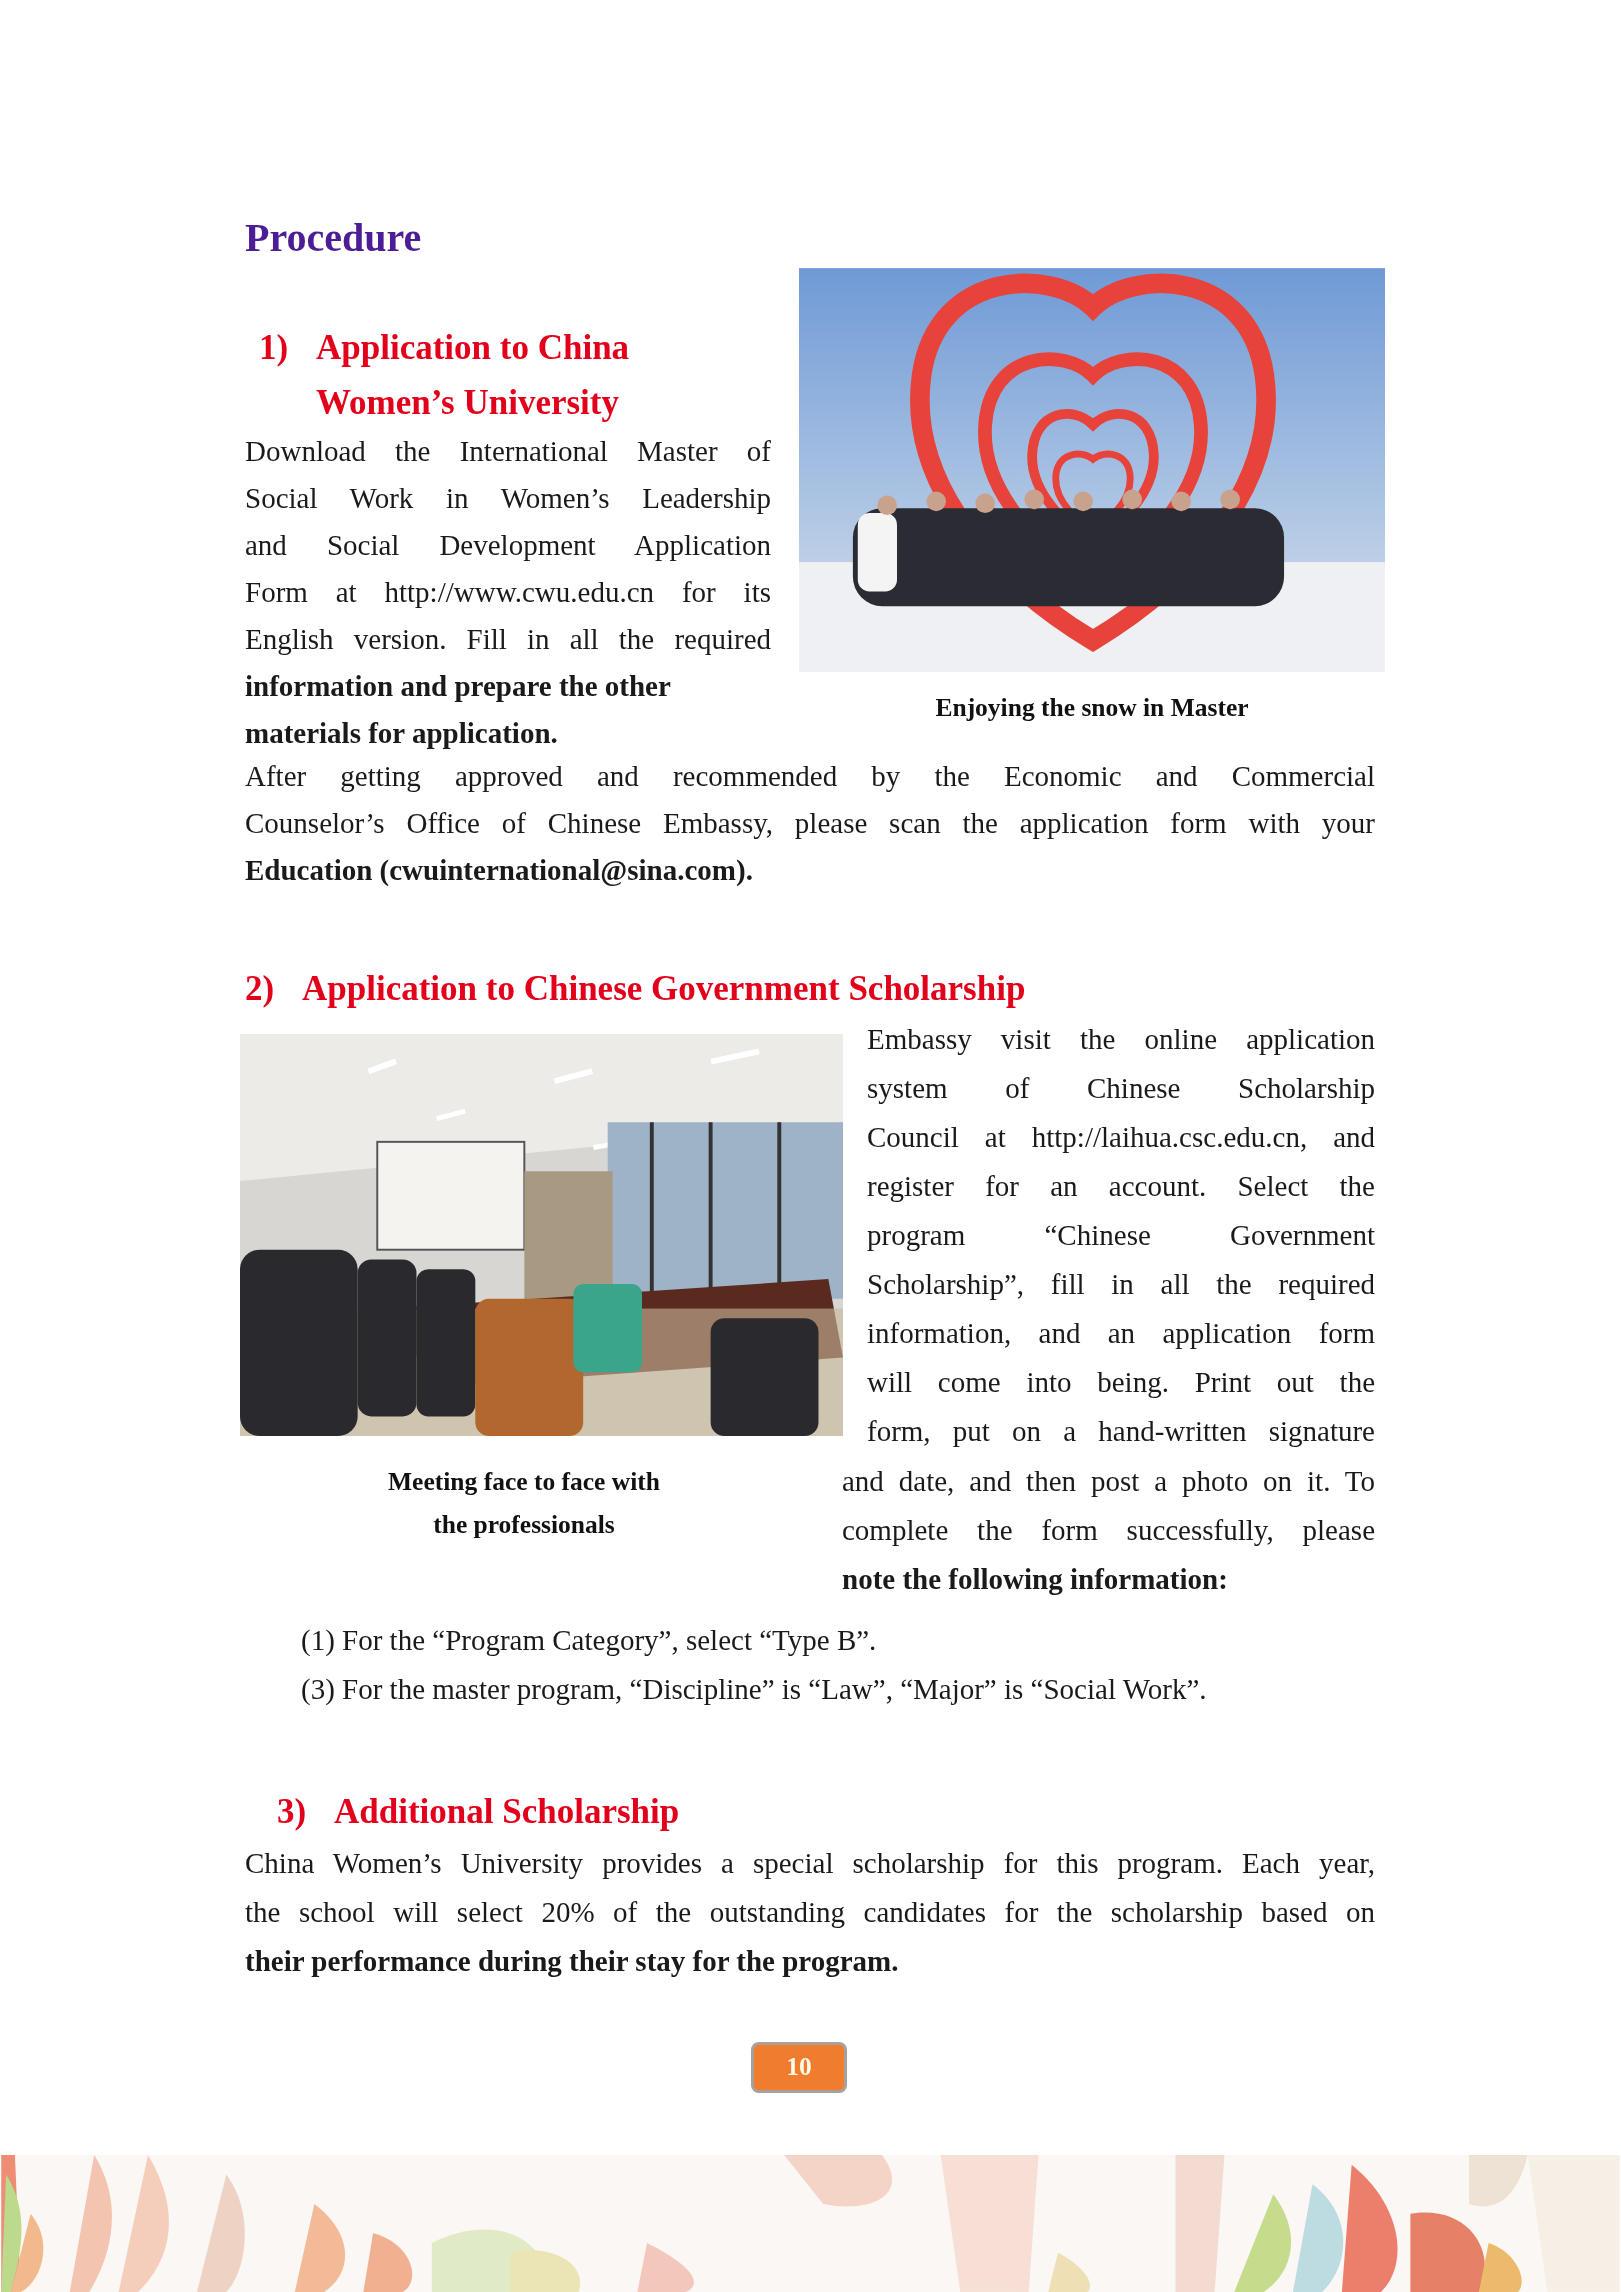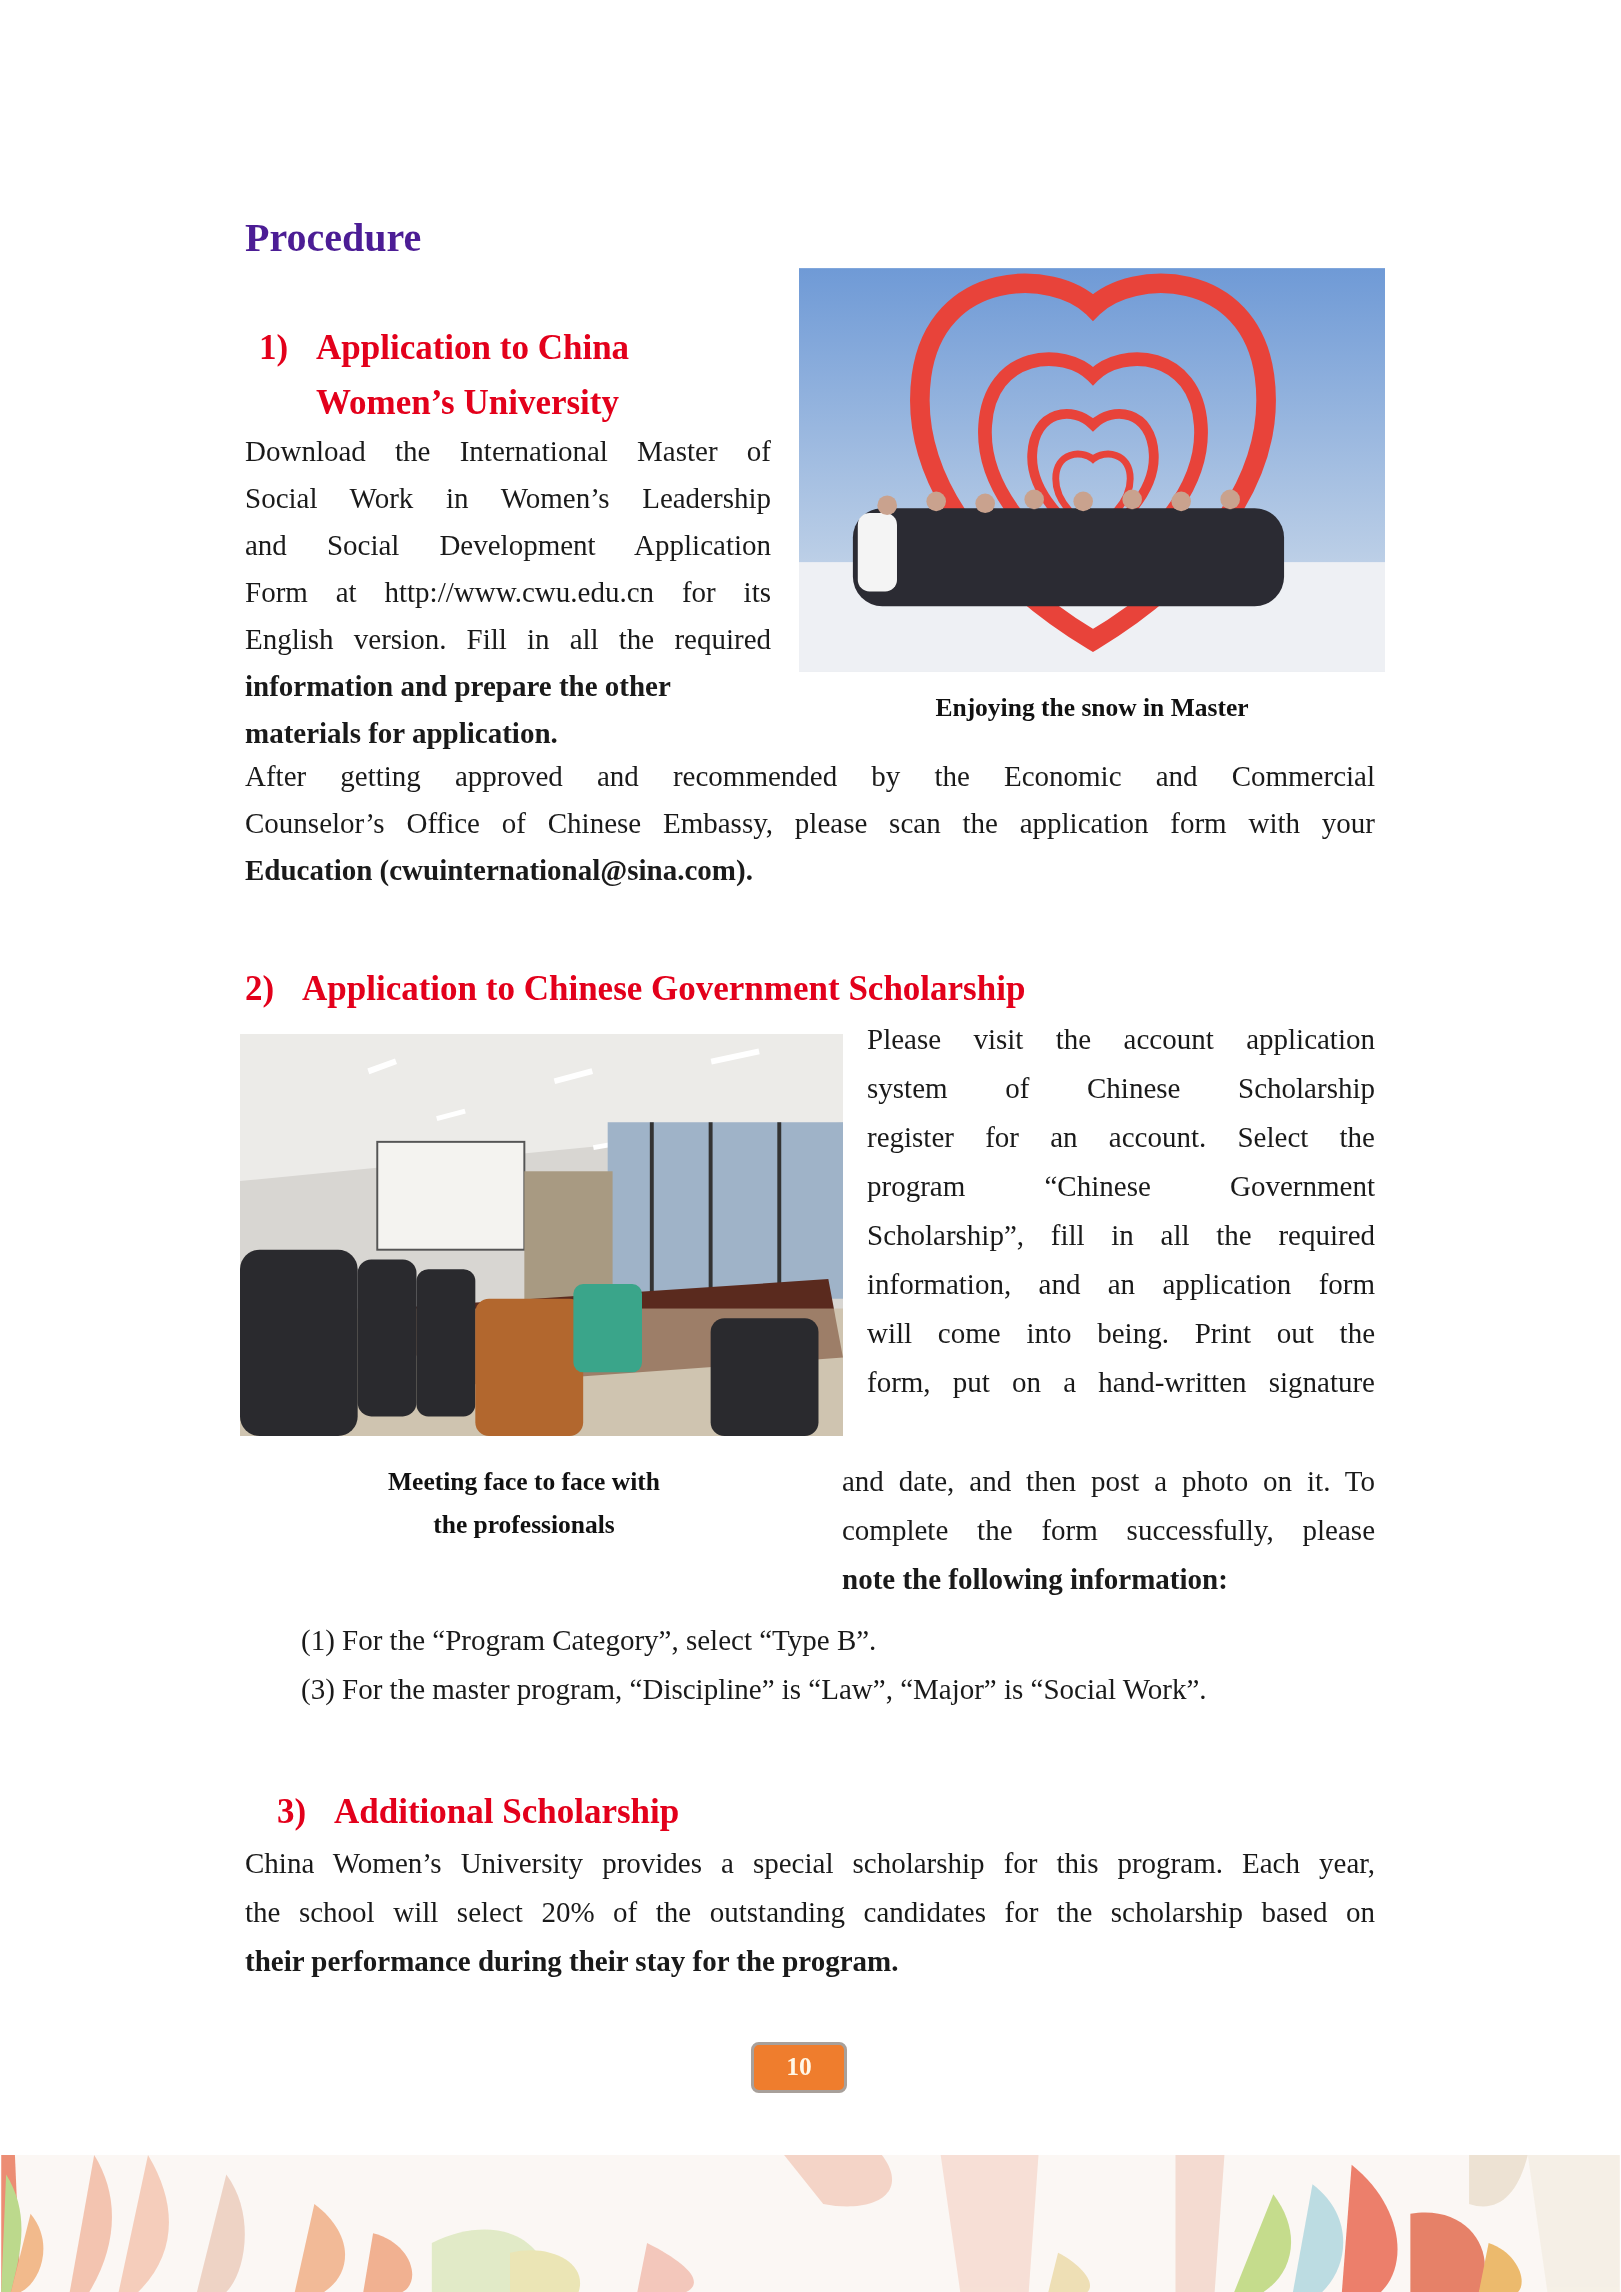--- a/index.html
+++ b/index.html
@@ -118,22 +118,23 @@
     <rect x="240" y="270" width="110" height="140" rx="14" fill="#b2672e"></rect>
     <rect x="340" y="255" width="70" height="90" rx="10" fill="#3aa58a"></rect>
   </svg>
 </div>
 <div class="abs" style="left:240px; top:1460px; width:568px;">
   <p class="caption">Meeting face to face with</p>
   <p class="caption">the professionals</p>
 </div>
 
 <div class="abs body" style="left:867px; top:1015px; width:508px; line-height:49px;">
-  <span class="jline">Please visit the account application</span>
+  <span class="jline">Embassy visit the online application</span>
   <span class="jline">system of Chinese Scholarship</span>
+  <span class="jline">Council at http://laihua.csc.edu.cn, and</span>
   <span class="jline">register for an account. Select the</span>
   <span class="jline">program “Chinese Government</span>
   <span class="jline">Scholarship”, fill in all the required</span>
   <span class="jline">information, and an application form</span>
   <span class="jline">will come into being. Print out the</span>
   <span class="jline">form, put on a hand-written signature</span>
 </div>
 <div class="abs body" style="left:842px; top:1457px; width:533px; line-height:49px;">
   <span class="jline">and date, and then post a photo on it. To</span>
   <span class="jline">complete the form successfully, please</span>

